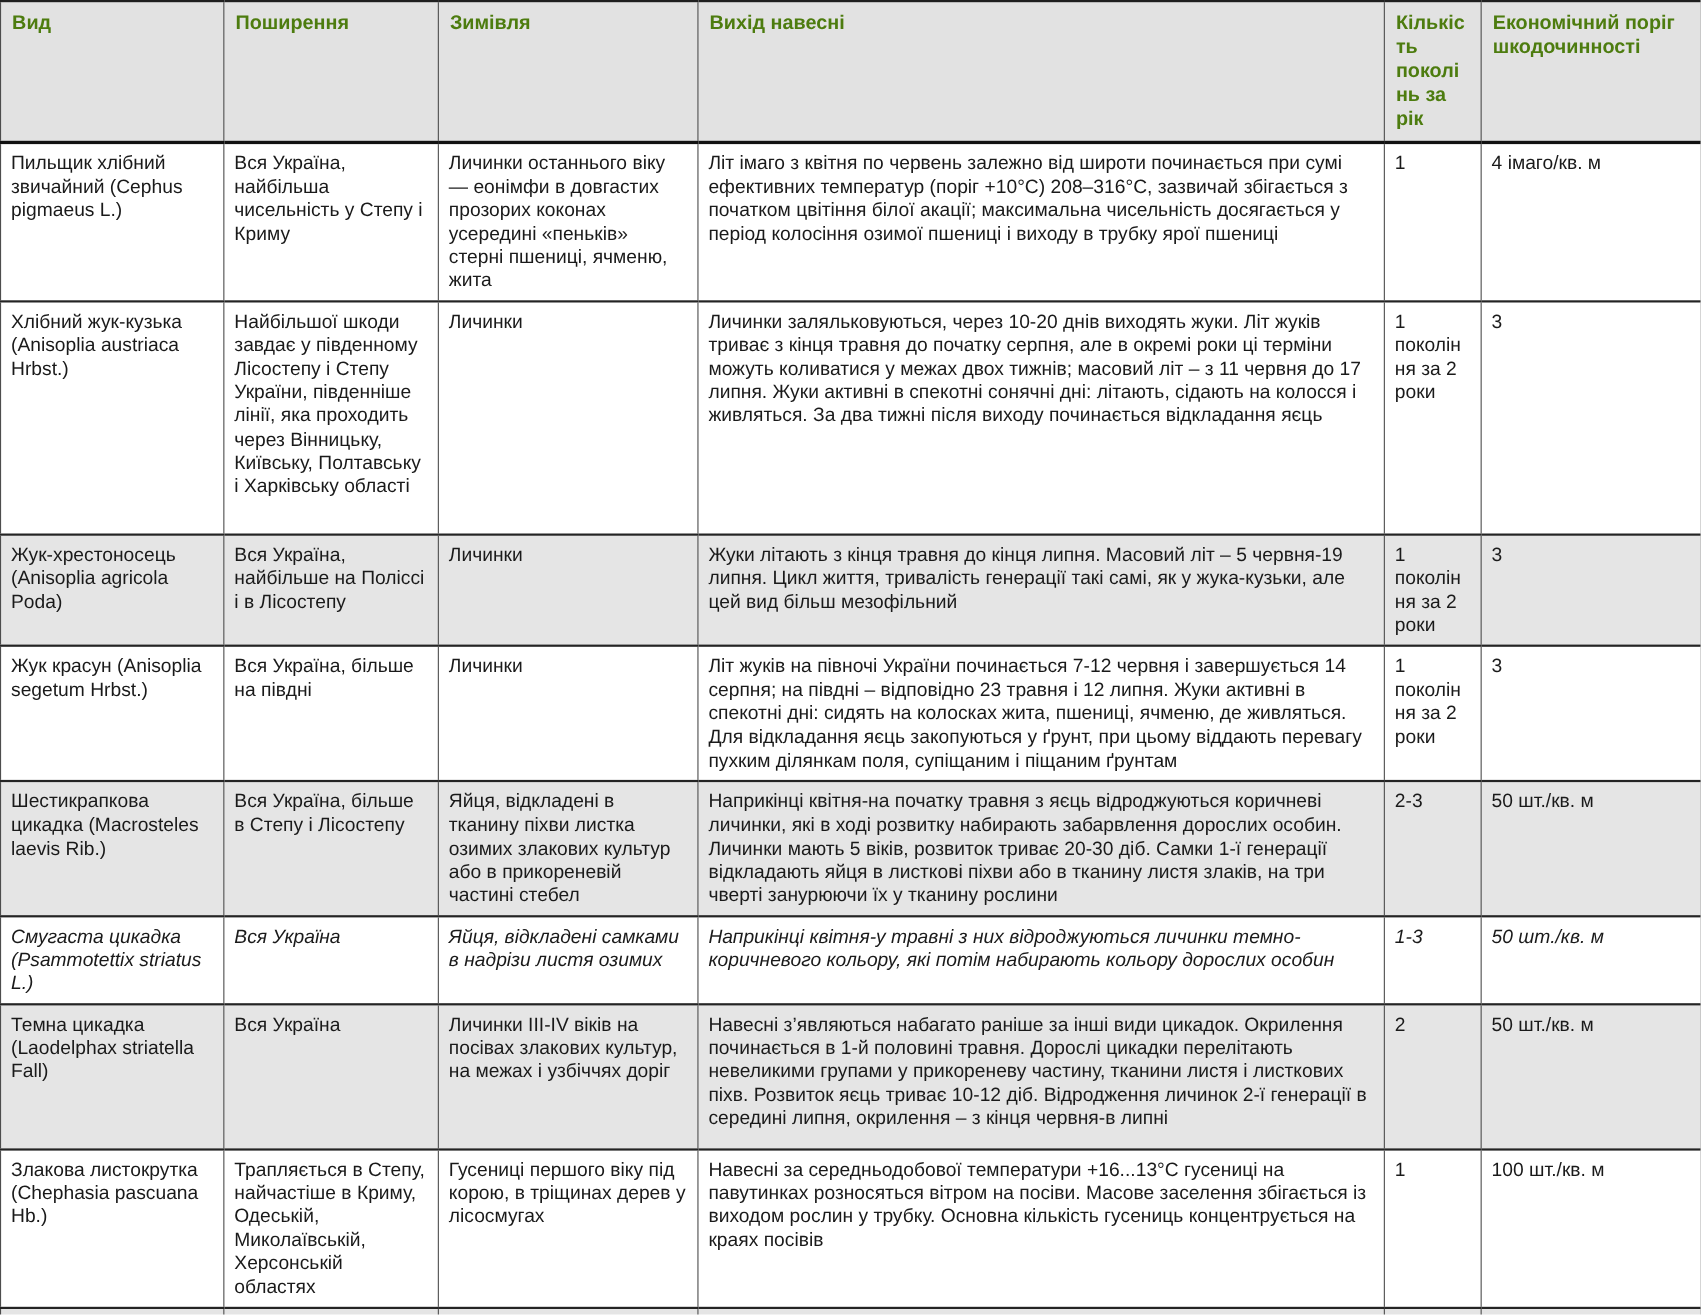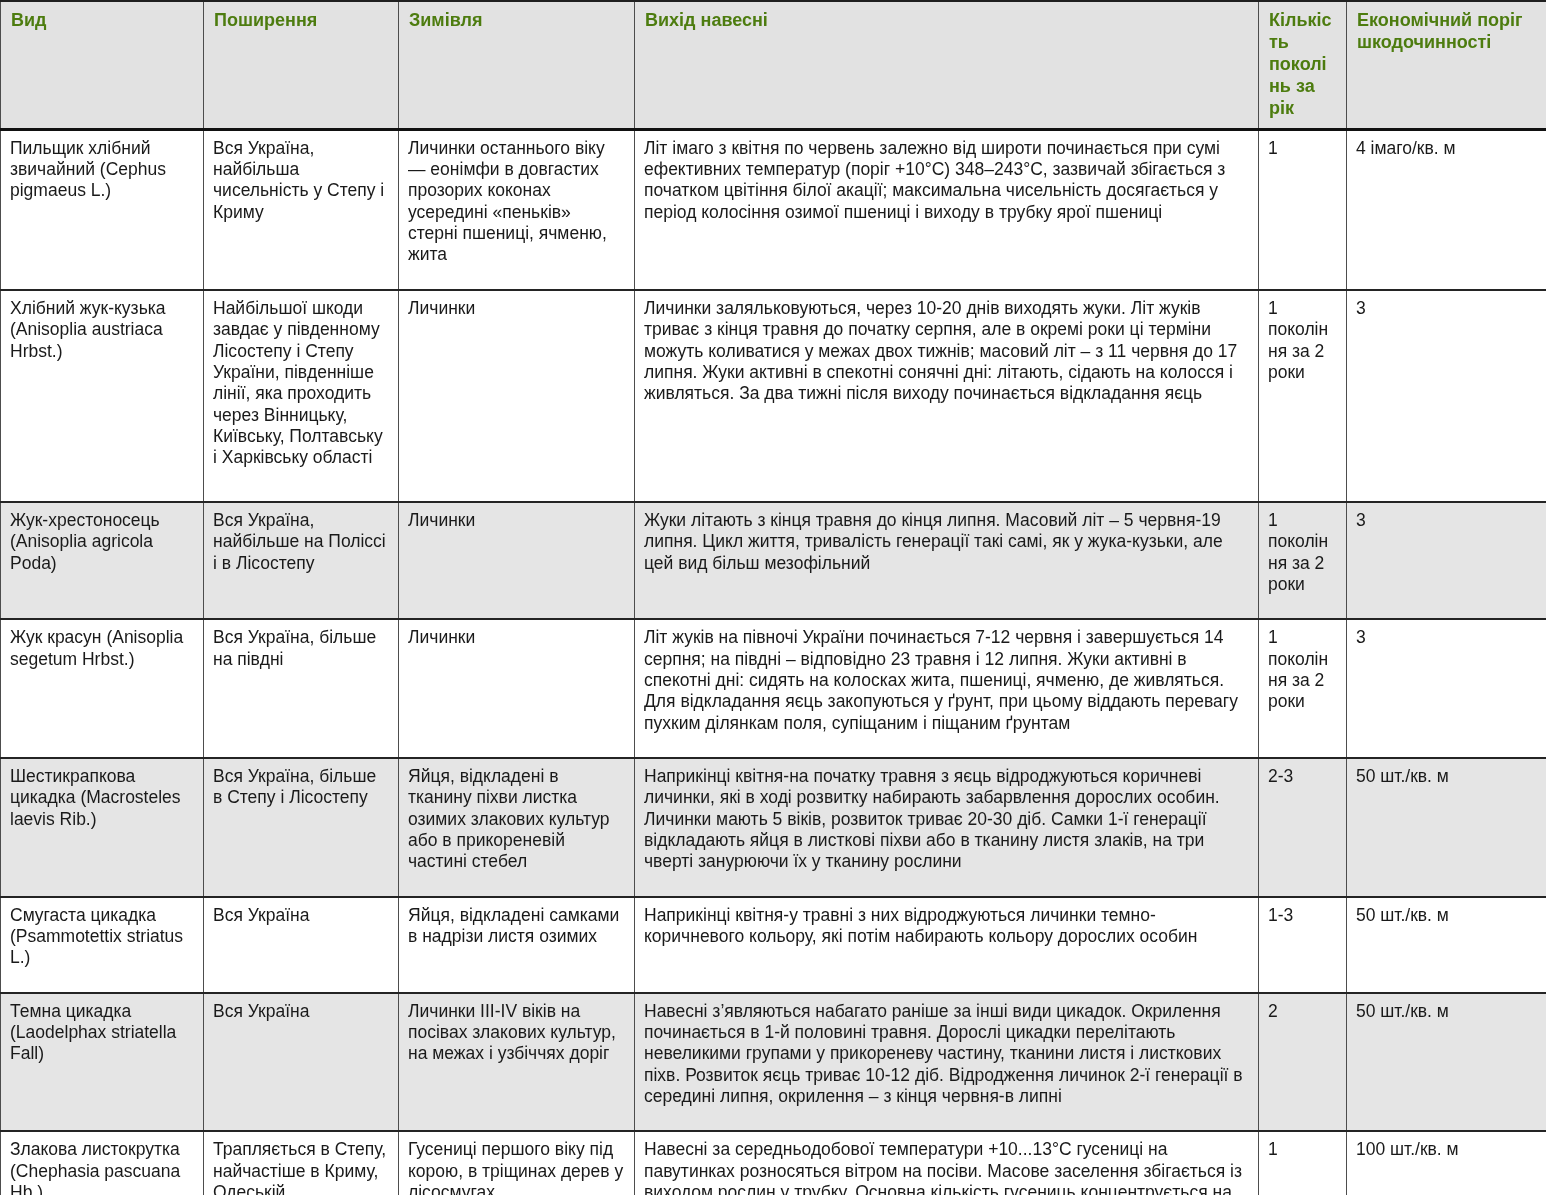--- a/index.html
+++ b/index.html
@@ -33,36 +33,36 @@
     font-weight: bold;
     line-height: 1.22;
     padding: 8px 10px 8px 10px;
     border-top: 2px solid #1f1f1f;
     border-bottom: 3px solid #111111;
     height: 80px;
   }
   td {
     font-size: 17.5px;
     line-height: 1.22;
-    padding: 7px 9px 23px 9px;
+    padding: 7px 9px 7px 9px;
     border-top: 2px solid #242424;
   }
   tbody tr.shaded td {
     background: #e5e5e5;
   }
   tbody tr:last-child td {
     border-bottom: 2px solid #242424;
   }
   
   tbody tr:nth-child(1) { height: 142px; }
   tbody tr:nth-child(2) { height: 212px; }
   tbody tr:nth-child(3) { height: 82px;  }
   tbody tr:nth-child(4) { height: 110px; }
   tbody tr:nth-child(5) { height: 121px; }
-  tbody tr:nth-child(6) { height: 75px;  }
+  tbody tr:nth-child(6) { height: 75px; font-style: italic;  }
   tbody tr:nth-child(7) { height: 132px; }
   tbody tr:nth-child(8) { height: 126px; margin-top: 36px; }
   tbody tr:nth-child(9) { height: 127px; }
 </style>
 </head>
 <body>
 
 <div>
   <table>
     <colgroup>
@@ -81,21 +81,21 @@
         <th>Вихід навесні</th>
         <th>Кількість поколінь за рік</th>
         <th>Економічний поріг шкодочинності</th>
       </tr>
     </thead>
     <tbody>
         <tr>
           <td>Пильщик хлібний звичайний (Cephus pigmaeus L.)</td>
           <td>Вся Україна, найбільша чисельність у Степу і Криму</td>
           <td>Личинки останнього віку — еонімфи в довгастих прозорих коконах усередині «пеньків» стерні пшениці, ячменю, жита</td>
-          <td>Літ імаго з квітня по червень залежно від широти починається при сумі ефективних температур (поріг +10°С) 348–243°С, зазвичай збігається з початком цвітіння білої акації; максимальна чисельність досягається у період колосіння озимої пшениці і виходу в трубку ярої пшениці</td>
+          <td>Літ імаго з квітня по червень залежно від широти починається при сумі ефективних температур (поріг +10°С) 208–316°С, зазвичай збігається з початком цвітіння білої акації; максимальна чисельність досягається у період колосіння озимої пшениці і виходу в трубку ярої пшениці</td>
           <td>1</td>
           <td>4 імаго/кв. м</td>
         </tr>
         <tr>
           <td>Хлібний жук-кузька (Anisoplia austriaca Hrbst.)</td>
           <td>Найбільшої шкоди завдає у південному Лісостепу і Степу України, південніше лінії, яка проходить через Вінницьку, Київську, Полтавську і Харківську області</td>
           <td>Личинки</td>
           <td>Личинки заляльковуються, через 10-20 днів виходять жуки. Літ жуків триває з кінця травня до початку серпня, але в окремі роки ці терміни можуть коливатися у межах двох тижнів; масовий літ – з 11 червня до 17 липня. Жуки активні в спекотні сонячні дні: літають, сідають на колосся і живляться. За два тижні після виходу починається відкладання яєць</td>
           <td>1 покоління за 2 роки</td>
           <td>3</td>
@@ -137,21 +137,21 @@
           <td>Вся Україна</td>
           <td>Личинки III-IV віків на посівах злакових культур, на межах і узбіччях доріг</td>
           <td>Навесні з’являються набагато раніше за інші види цикадок. Окрилення починається в 1-й половині травня. Дорослі цикадки перелітають невеликими групами у прикореневу частину, тканини листя і листкових піхв. Розвиток яєць триває 10-12 діб. Відродження личинок 2-ї генерації в середині липня, окрилення – з кінця червня-в липні</td>
           <td>2</td>
           <td>50 шт./кв. м</td>
         </tr>
         <tr>
           <td>Злакова листокрутка (Chephasia pascuana Hb.)</td>
           <td>Трапляється в Степу, найчастіше в Криму, Одеській, Миколаївській, Херсонській областях</td>
           <td>Гусениці першого віку під корою, в тріщинах дерев у лісосмугах</td>
-          <td>Навесні за середньодобової температури +10...13°С гусениці на павутинках розносяться вітром на посіви. Масове заселення збігається із виходом рослин у трубку. Основна кількість гусениць концентрується на краях посівів</td>
+          <td>Навесні за середньодобової температури +16...13°С гусениці на павутинках розносяться вітром на посіви. Масове заселення збігається із виходом рослин у трубку. Основна кількість гусениць концентрується на краях посівів</td>
           <td>1</td>
           <td>100 шт./кв. м</td>
         </tr>
         <tr class="shaded">
           <td>Звичайна зернова совка (Apamea sordens Hufnagel)</td>
           <td>Лісостеп</td>
           <td>Гусениці різних віків на полях під рослинними рештками у верхньому шарі ґрунту і в зерносховищах</td>
           <td>Навесні гусениці заляльковуються. Метелики з’являються у червні й літають у липні, що збігається з колосінням хлібів</td>
           <td>1</td>
           <td>20 гусениць/100 колосків</td>

